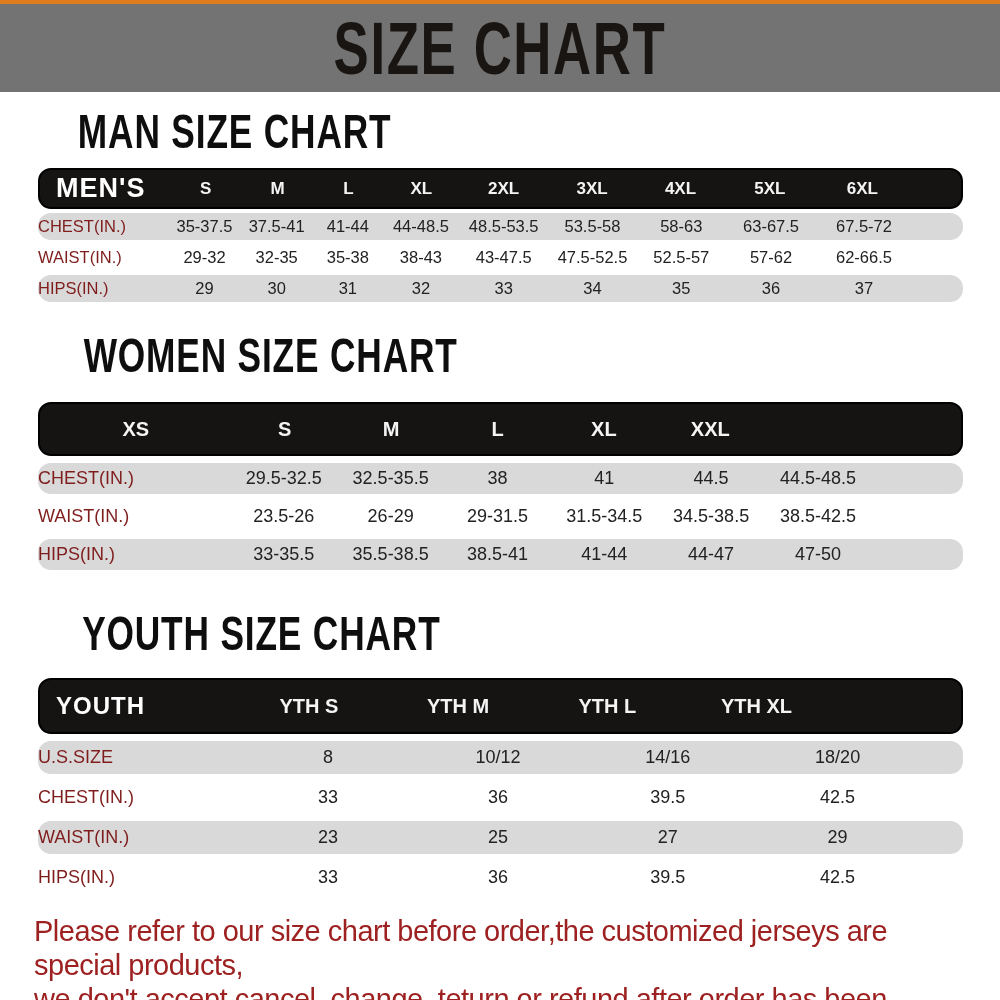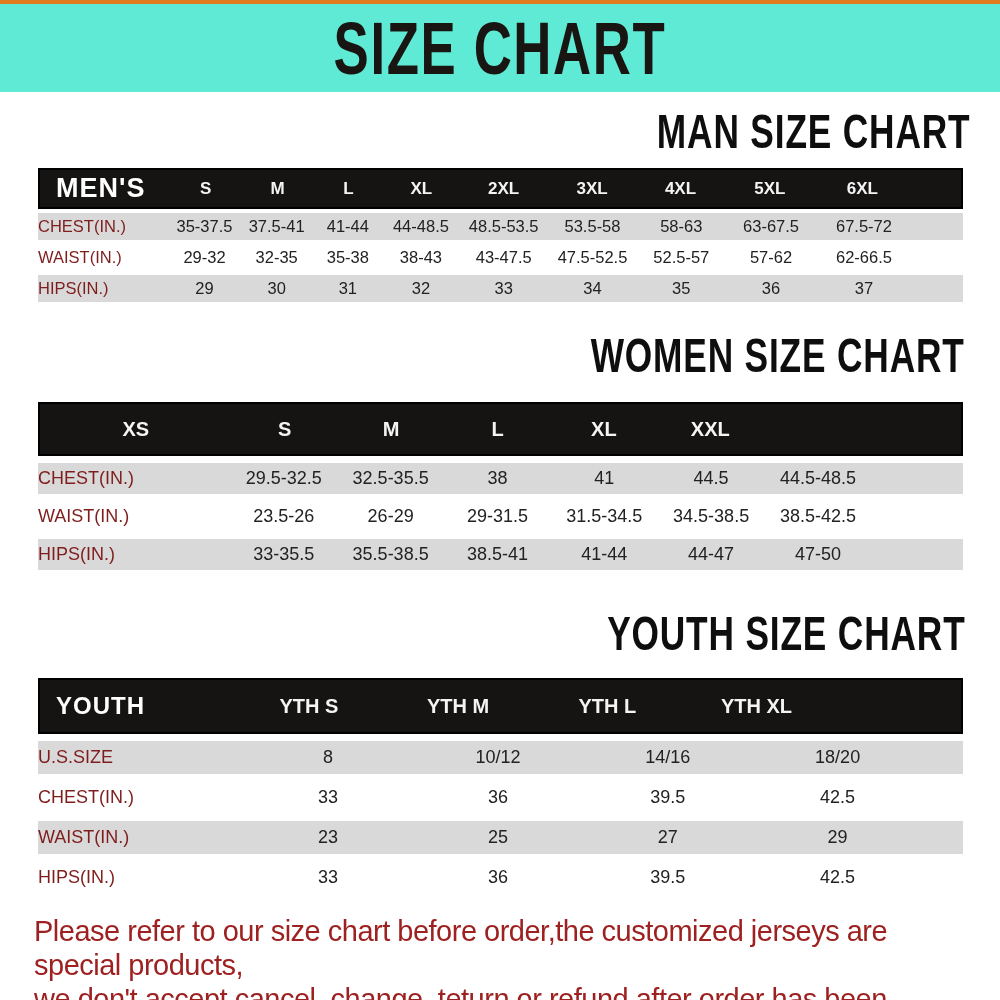--- a/index.html
+++ b/index.html
@@ -9,41 +9,42 @@
     height: 1000px;
     background: #ffffff;
     overflow: hidden;
     font-family: "Liberation Sans", sans-serif;
   }
 
   
   .banner {
     width: 1000px;
     height: 92px;
-    background: #5eead4;
+    background: #737373;
     border-top: 4px solid #df7d1e;
     box-sizing: border-box;
     display: flex;
     align-items: center;
     justify-content: center;
   }
   .banner-title {
     display: inline-block;
     font-size: 66px;
     font-weight: 800;
     color: #191512;
     letter-spacing: 2px;
     transform: scale(0.80, 1.12);
     white-space: nowrap;
   }
 
   
   .section-heading {
-    text-align: right;
+    text-align: left;
     margin: 0;
+    padding-left: 48px;
   }
   .section-heading .ht {
     display: inline-block;
     font-size: 42px;
     font-weight: 800;
     color: #0e0e0e;
     letter-spacing: 1px;
     transform: scale(0.84, 1.14);
     white-space: nowrap;
   }
@@ -57,20 +58,21 @@
     margin-left: 38px;
   }
   .mt-men   { margin-top: 14px; }
   .mt-women { margin-top: 22px; }
   .mt-youth { margin-top: 20px; }
 
   .trow {
     display: grid;
     align-items: center;
     box-sizing: border-box;
+    border-radius: 13px;
   }
   .thead {
     background: #151413;
     border: 2px solid #000000;
     color: #ffffff;
   }
   .corner-label {
     font-weight: bold;
     color: #ffffff;
     padding-left: 16px;

